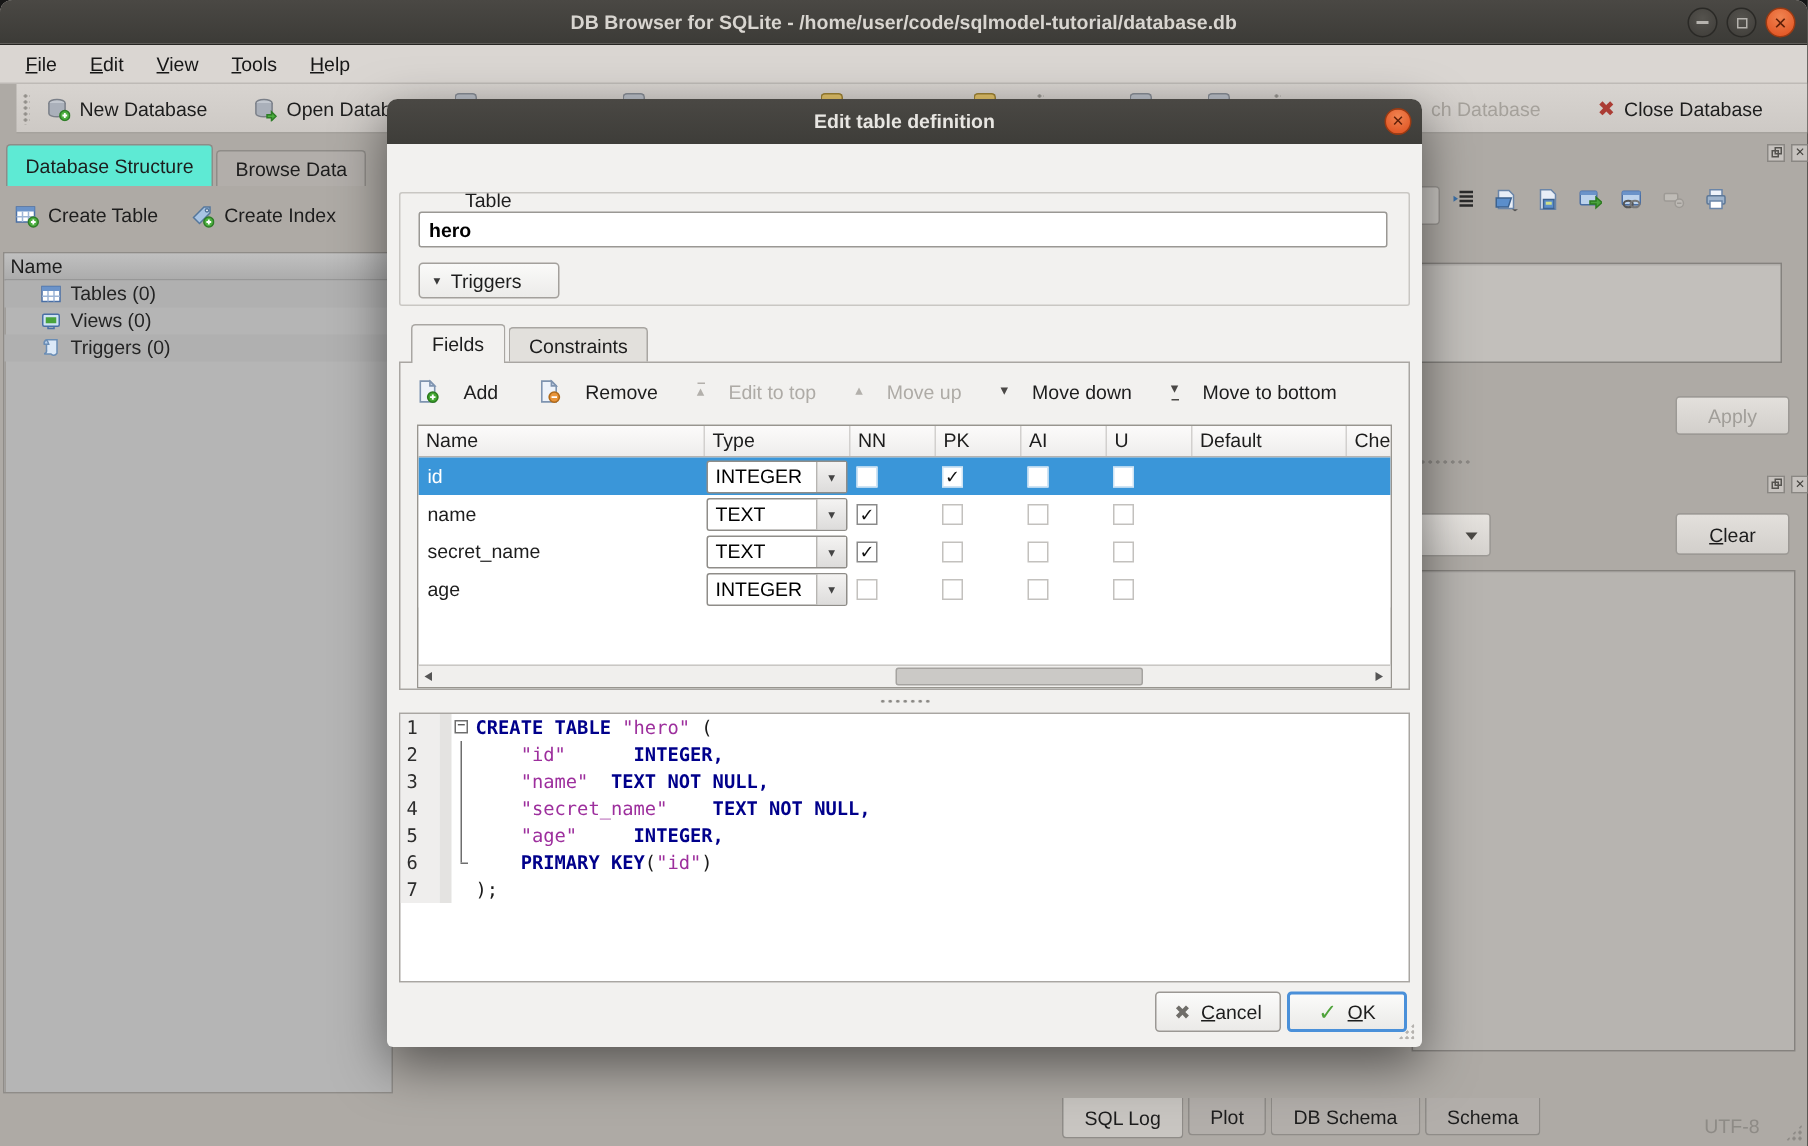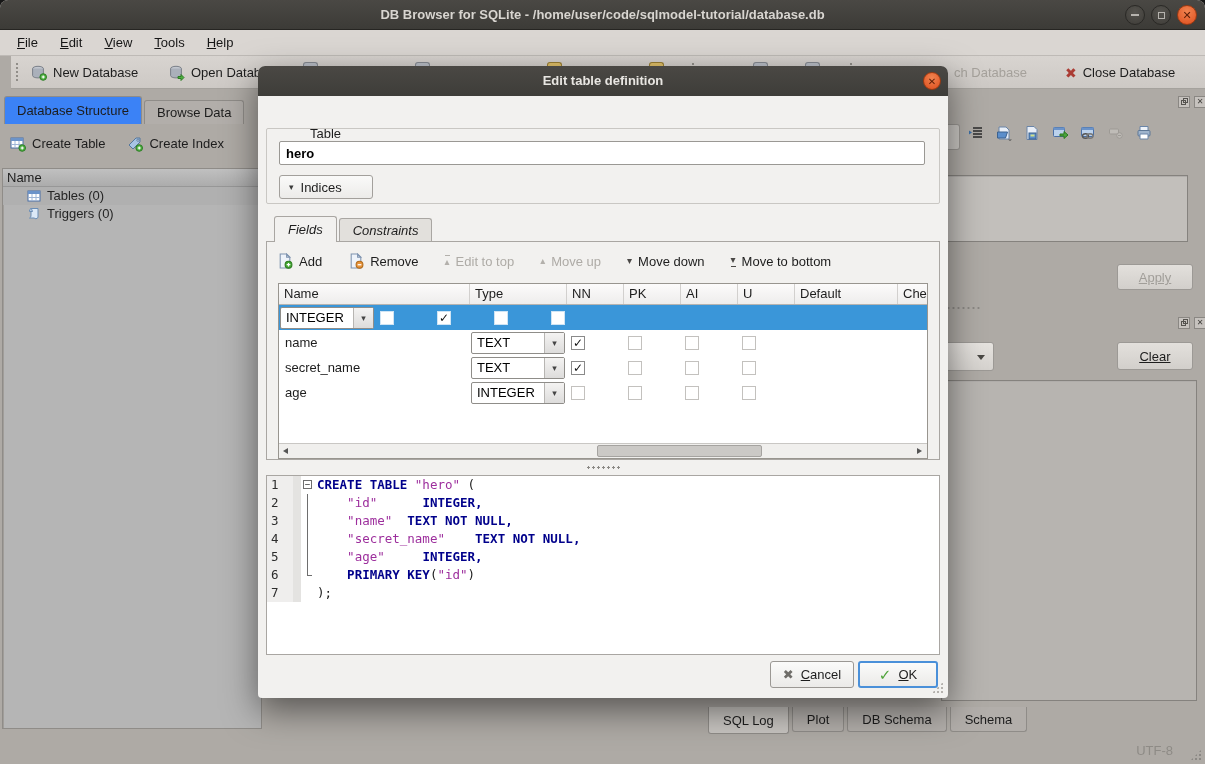--- a/index.html
+++ b/index.html
@@ -25,66 +25,66 @@
 .tb-text-disabled { color:#a5a19b; }
 .x-glyph { color:#ab3c34; font-weight:bold; font-size:14px; }
 .sliver { position:absolute; top:6px; height:10px; border-radius:3px 3px 0 0; }
 .sliver.gray { width:15px; background:#b9bec6; border:1px solid #858a92; border-bottom:none; }
 .sliver.gold { width:15px; background:#e0c068; border:1px solid #9a7f33; border-bottom:none; }
 .sliver.dots { width:5px; height:22px; background-image:radial-gradient(circle,#918e89 1px,transparent 1.2px); background-size:4px 4px; border:none; }
 
 
 .lp-tabs { position:absolute; left:4px; top:96px; display:flex; }
 .tab { height:24px; line-height:24px; padding:0 12px; background:#b2aeaa; border:1px solid #8f8c88; border-bottom:none; border-radius:3px 3px 0 0; margin-right:2px; margin-top:4px; }
-.tab.active { background:#3b82f6; height:28px; line-height:28px; margin-top:0; }
+.tab.active { background:#5eead4; height:28px; line-height:28px; margin-top:0; }
 .lp-toolbar { position:absolute; left:10px; top:131px; display:flex; gap:22px; }
 .lp-btn { display:flex; align-items:center; gap:6px; height:25px; }
 .tree-frame { position:absolute; left:2px; top:168px; width:260px; height:561px; border:1px solid #8f8c88; background:#b5b5b5; box-shadow:inset 1px 1px 0 #a09d99; }
 .tree-header { height:18px; line-height:18px; padding-left:4px; background:linear-gradient(#c0c0c0,#acacac); border-bottom:1px solid #979797; color:#1c1c1c; }
 .tree-item { height:18px; line-height:18px; display:flex; align-items:center; gap:6px; padding-left:24px; color:#242424; }
 .tree-item:nth-child(even) { background:#b0b0b0; }
 
 
 .dockbtns { position:absolute; display:flex; gap:4px; }
 .dockbtn { width:12px; height:12px; border:1px solid #8a8783; background:#c6c2be; position:relative; }
 .dockbtn .sq { position:absolute; left:2px; top:3px; width:5px; height:5px; border:1px solid #55534f; }
 .dockbtn .sq2 { position:absolute; left:4px; top:1px; width:5px; height:5px; border:1px solid #55534f; background:#c6c2be; }
 .dockbtn.xbtn { font-size:8px; line-height:10px; text-align:center; color:#44423e; font-weight:bold; }
 .rp-iconrow { position:absolute; top:125px; display:flex; gap:12px; align-items:center; }
 .rp-frag { position:absolute; left:946px; top:124px; width:14px; height:26px; background:#c9c6c2; border:1px solid #989591; border-left:none; border-radius:0 3px 3px 0; }
 .rp-box { position:absolute; border:1px solid #85827e; background:#c2bfbb; box-shadow:inset 1px 1px 0 #b0adaa; }
-.btn-gray { position:absolute; background:linear-gradient(#e3e0dc,#d2cfcb); border:1px solid #9c9995; border-radius:3px; text-align:center;text-decoration:underline; }
+.btn-gray { position:absolute; background:linear-gradient(#e3e0dc,#d2cfcb); border:1px solid #9c9995; border-radius:3px; text-align:center; }
 .btn-gray.disabled { color:#a19e99; }
 .sep-dots { position:absolute; width:40px; height:4px; background-image:radial-gradient(circle,#8b8884 1px,transparent 1.2px); background-size:5px 4px; }
 .combo-frag { position:absolute; left:941px; top:342px; width:53px; height:29px; background:linear-gradient(#e6e3df,#d5d2ce); border:1px solid #9c9995; border-radius:3px; }
 .combo-frag .arr { position:absolute; right:8px; top:12px; width:0; height:0; border-left:4px solid transparent; border-right:4px solid transparent; border-top:5px solid #4a4844; }
 
 
 .bottom-tabs { position:absolute; left:708px; top:707px; display:flex; }
-.btab { height:25px; line-height:25px; padding:0 14px; background:#b2aeaa; border:1px solid #8f8c88; border-top:none; border-radius:0 0 3px 3px; margin-right:3px; margin-bottom:2px; }
+.btab { height:25px; line-height:25px; padding:0 14px; background:#b2aeaa; border:1px solid #8f8c88; border-top:none; border-radius:0 0 3px 3px; margin-right:3px; margin-bottom:2px;margin-top:25px; }
 .btab.active { background:#c8c5c1; height:27px; line-height:27px; }
 .status-enc { position:absolute; right:32px; top:743px; color:#8e8b86; font-size:13px; }
 .grip { position:absolute; right:3px; bottom:3px; width:12px; height:12px; background-image:radial-gradient(circle,#8b8884 1px,transparent 1.2px); background-size:4px 4px; clip-path:polygon(100% 0,100% 100%,0 100%); }
 
 
 .dialog { position:absolute; left:258px; top:66px; width:690px; height:632px; background:#f2f1ef; border-radius:7px 7px 4px 4px; box-shadow:0 12px 34px rgba(0,0,0,0.5); z-index:10; }
 .dlg-titlebar { position:absolute; left:0; top:0; width:100%; height:30px; background:linear-gradient(#4a4844,#3e3d39); border-radius:7px 7px 0 0; }
 .dlg-title { position:absolute; left:0; right:0; top:0; height:30px; line-height:30px; text-align:center; color:#e8e6e2; font-weight:bold; }
 .dlg-close { position:absolute; right:7px; top:6px; width:18px; height:18px; border-radius:50%; background:radial-gradient(circle at 50% 30%,#f08350,#de4e1d); border:1px solid #9c3a12; color:#5b1d07; font-size:10px; font-weight:bold; text-align:center; line-height:17px; }
 .dlg-label { position:absolute; left:12px; top:60px;margin-left:40px; }
 .groupbox { position:absolute; left:8px; top:62px; width:674px; height:76px; border:1px solid #c9c7c3; border-radius:2px; }
 .txt-input { position:absolute; left:12px; top:12px; width:646px; height:24px; border:1px solid #9a9894; border-radius:2px; background:#fff; font-family:"Liberation Sans",sans-serif; font-size:13px; font-weight:bold; padding-left:6px; color:#000; }
 .adv-btn { position:absolute; left:12px; top:46px; width:94px; height:24px; background:linear-gradient(#fafaf9,#ecebe9); border:1px solid #a3a09c; border-radius:3px; display:flex; align-items:center; gap:7px; padding-left:9px; }
 .adv-btn .tri { font-size:9px; color:#3a3a3a; }
 .dlg-tabs { position:absolute; left:16px; top:150px; display:flex; }
-.dtab { height:24px; line-height:24px; padding:0 13px; background:#e2e0dc; border:1px solid #a9a6a2; border-bottom:none; border-radius:3px 3px 0 0; margin-right:2px; margin-top:2px;font-style:italic; }
+.dtab { height:24px; line-height:24px; padding:0 13px; background:#e2e0dc; border:1px solid #a9a6a2; border-bottom:none; border-radius:3px 3px 0 0; margin-right:2px; margin-top:2px; }
 .dtab.active { background:#f2f1ef; height:26px; line-height:26px; margin-top:0; position:relative; z-index:2; }
 .tabpane { position:absolute; left:8px; top:175px; width:674px; height:219px; border:1px solid #a9a6a2; background:#f2f1ef; }
 .fld-toolbar { position:absolute; left:10px; top:6px; display:flex; gap:26px; align-items:center; height:26px; }
-.fld-btn { display:flex; align-items:center; gap:6px; white-space:nowrap; }
+.fld-btn { display:flex; align-items:center; gap:16px; white-space:nowrap; }
 .fld-btn.disabled { color:#aeaba6; }
 .mv { font-size:10px; color:#4a4846; line-height:10px; }
 .mv.dis { color:#b3b0ab; }
 .mv .bar-t { display:block; border-top:1.5px solid currentColor; margin-bottom:1px; }
 .mv .bar-b { display:block; border-bottom:1.5px solid currentColor; margin-top:1px; }
 
 
 .grid { position:absolute; left:11px; top:41px; width:650px; height:176px; border:1px solid #98958f; background:#fff; overflow:hidden; }
 .ghead { display:flex; height:21px; background:linear-gradient(#fcfbfb,#eeedec); border-bottom:1px solid #b5b3b0; }
 .gh { border-right:1px solid #d2d0ce; padding-left:5px; line-height:20px; overflow:hidden; white-space:nowrap; flex:none; }
@@ -233,20 +233,28 @@
     <div class="tree-item">
       <svg class="icon14" viewBox="0 0 14 14">
           <rect x="1" y="2" width="12" height="10" fill="#fff" stroke="#4a6fa5"></rect>
           <rect x="1" y="2" width="12" height="3" fill="#6b93c9"></rect>
           <path d="M5 5v7M9 5v7M1 8.5h12" stroke="#9db5d6" fill="none"></path>
         </svg>
       <span>Tables (0)</span>
     </div>
     <div class="tree-item">
       <svg class="icon14" viewBox="0 0 14 14">
+          <rect x="1.5" y="2.5" width="11" height="8" rx="1" fill="#cfe3f5" stroke="#4a6fa5"></rect>
+          <rect x="3.5" y="4.5" width="7" height="4" fill="#49a33c"></rect>
+          <path d="M5 10.5v1.5h4v-1.5" stroke="#4a6fa5" fill="none"></path>
+        </svg>
+      <span>Views (0)</span>
+    </div>
+    <div class="tree-item">
+      <svg class="icon14" viewBox="0 0 14 14">
           <path d="M4 1.5 h7 v9 q-2 2.5 -4 0.5 h-4.5 q2 -1 1.5 -3 z" fill="#dce9f7" stroke="#6a8db5"></path>
           <path d="M4 1.5 q-2 1 -1.5 3 h3 q-0.5 -2 -1.5 -3" fill="#b9cfe8" stroke="#6a8db5"></path>
         </svg>
       <span>Triggers (0)</span>
     </div>
   </div>
 
   <div class="dockbtns" style="left:1178px; top:96px">
     <div class="dockbtn">
         <span class="sq2"></span>
@@ -322,21 +330,21 @@
     <div class="dlg-titlebar">
       <div class="dlg-title">Edit table definition</div>
       <div class="dlg-close">✕</div>
     </div>
 
     <div class="dlg-label">Table</div>
     <div class="groupbox">
       <input class="txt-input" type="text" value="hero" style="">
       <div class="adv-btn">
         <span class="tri">▾</span>
-        <span>Indices</span>
+        <span>Triggers</span>
       </div>
     </div>
 
     <div class="dlg-tabs">
       <div class="dtab active">Fields</div>
       <div class="dtab">Constraints</div>
     </div>
 
     <div class="tabpane">
       <div class="fld-toolbar">
@@ -382,20 +390,21 @@
           <div class="gh w-type">Type</div>
           <div class="gh w-cb">NN</div>
           <div class="gh w-cb">PK</div>
           <div class="gh w-cb">AI</div>
           <div class="gh w-cb">U</div>
           <div class="gh w-def">Default</div>
           <div class="gh w-chk">Check</div>
         </div>
         <div>
             <div class="grow sel">
+              <div class="gc c-name w-name">id</div>
               <div class="gc w-type">
                 <div class="combo">
                   <span class="ct">INTEGER</span>
                   <span class="ca">▾</span>
                 </div>
               </div>
               <div class="gc w-cb">
                 <div class="cb"></div>
               </div>
               <div class="gc w-cb">

